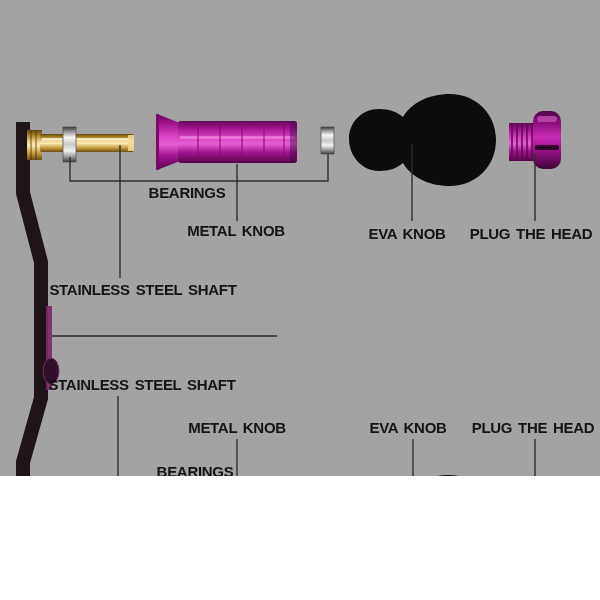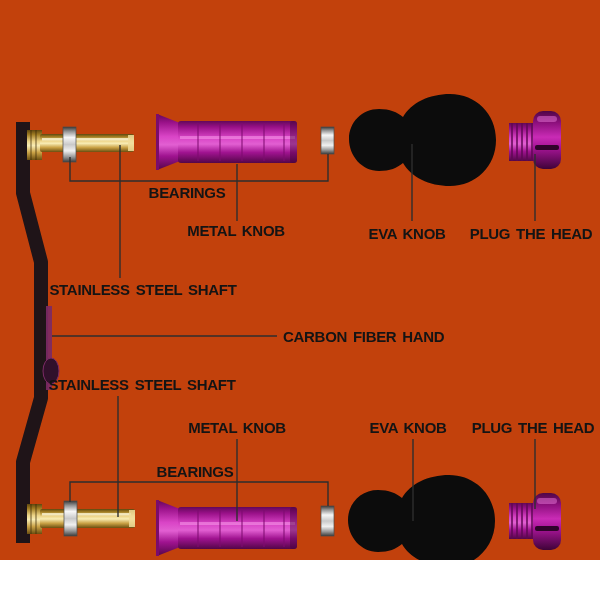--- a/index.html
+++ b/index.html
@@ -1,17 +1,17 @@
 <!DOCTYPE html>
 <html><head>
 <meta charset="utf-8">
 <style>
   html,body{margin:0;padding:0;background:#ffffff;}
   #stage{
-    position:relative;width:600px;height:560px;background:#c2410c;overflow:hidden;
+    position:relative;width:600px;height:476px;background:#a3a3a3;overflow:hidden;
     font-family:"Liberation Sans",sans-serif;
   }
   #parts-svg{position:absolute;left:0;top:0;}
   .lbl{
     position:absolute;
     font:700 15px "Liberation Sans",sans-serif;
     color:#141414;
     letter-spacing:-0.3px;
     word-spacing:2px;
     white-space:nowrap;
@@ -183,21 +183,20 @@
       <line x1="535" y1="439" x2="535" y2="509"></line>
     </g>
   </svg>
 
   <div class="lbl ctr" style="left:187px;top:185px;">BEARINGS</div>
   <div class="lbl ctr" style="left:236px;top:223px;">METAL KNOB</div>
   <div class="lbl ctr" style="left:407px;top:226px;">EVA KNOB</div>
   <div class="lbl ctr" style="left:531px;top:226px;">PLUG THE HEAD</div>
   <div class="lbl ctr" style="left:143px;top:282px;">STAINLESS STEEL SHAFT</div>
 
-  <div class="lbl" style="left:283px;top:329px;">CARBON FIBER HAND</div>
 
   <div class="lbl ctr" style="left:142px;top:377px;">STAINLESS STEEL SHAFT</div>
   <div class="lbl ctr" style="left:237px;top:420px;">METAL KNOB</div>
   <div class="lbl ctr" style="left:408px;top:420px;">EVA KNOB</div>
   <div class="lbl ctr" style="left:533px;top:420px;">PLUG THE HEAD</div>
   <div class="lbl ctr" style="left:195px;top:464px;">BEARINGS</div>
 
 </div>
 
 </body></html>

